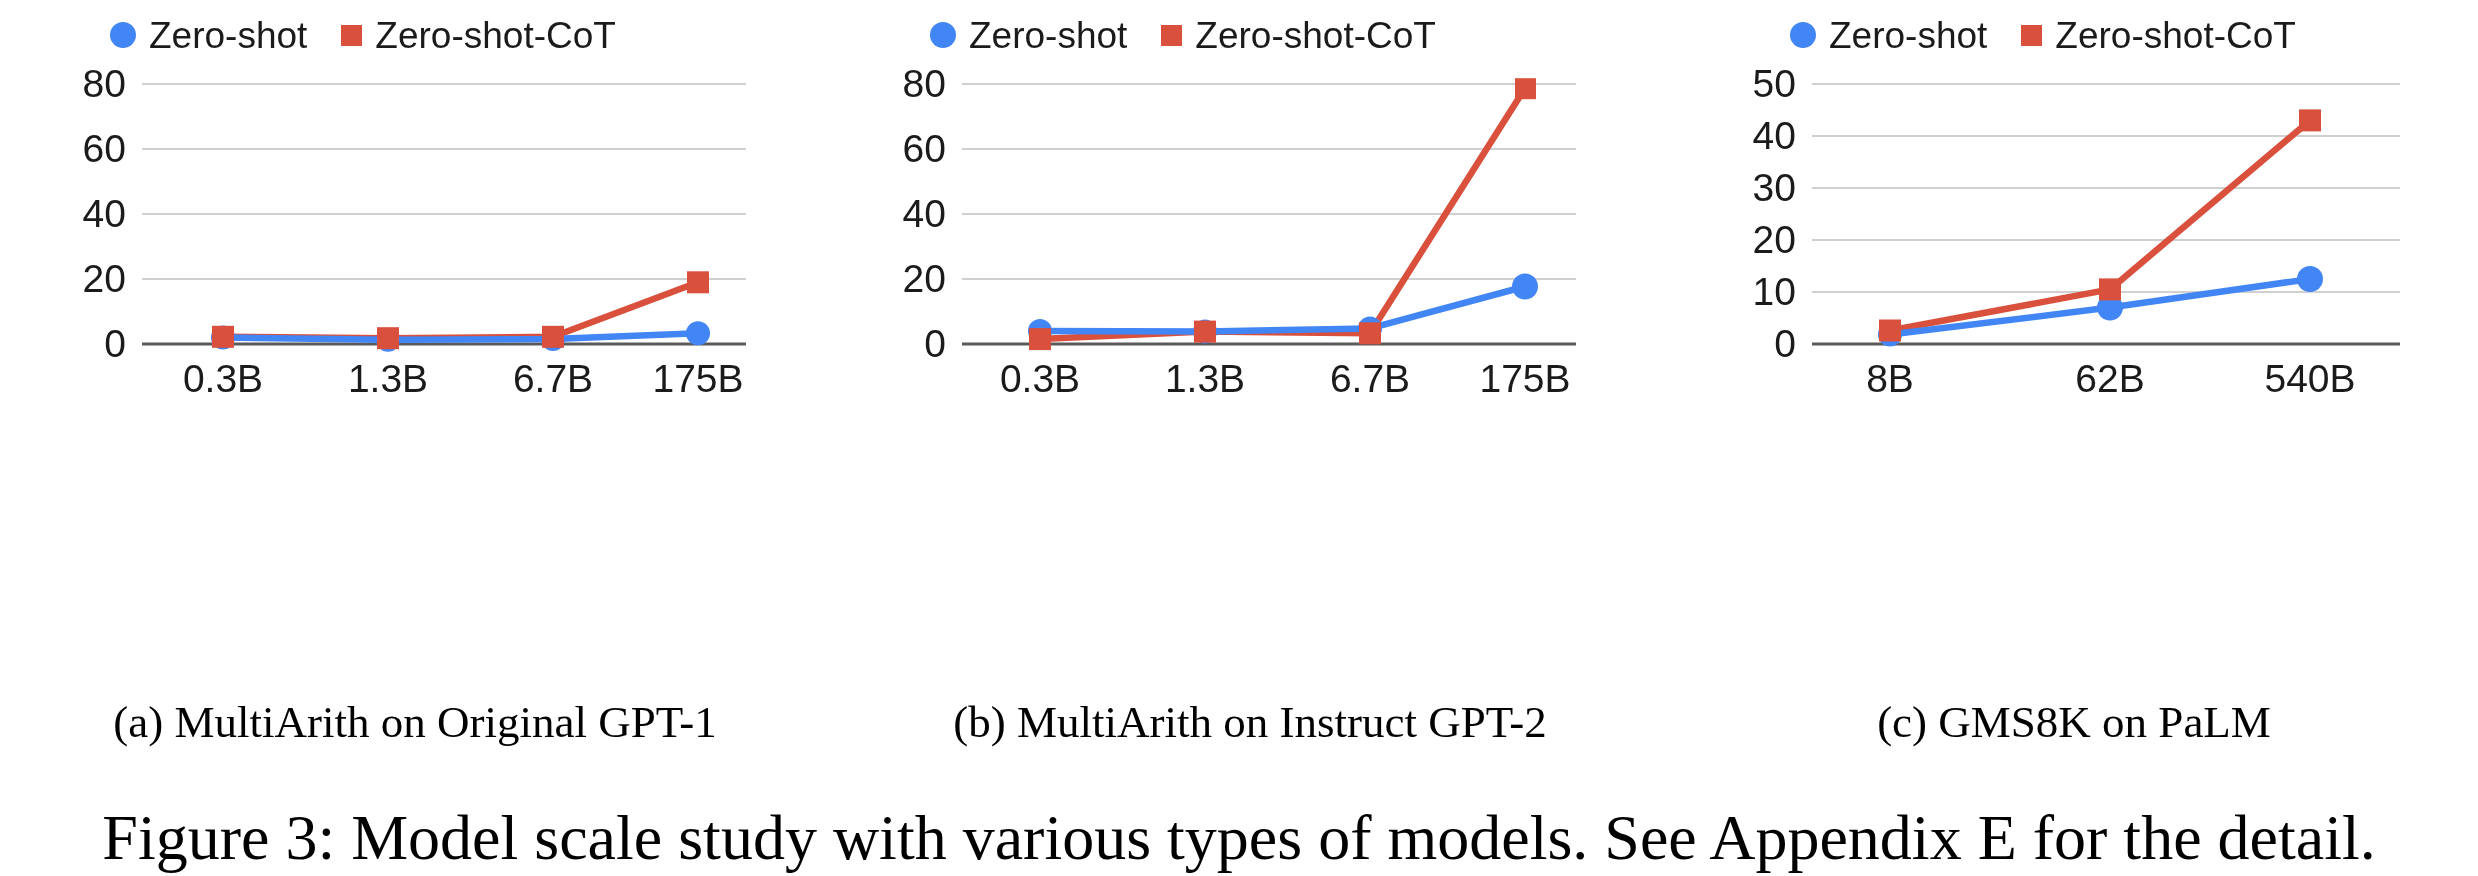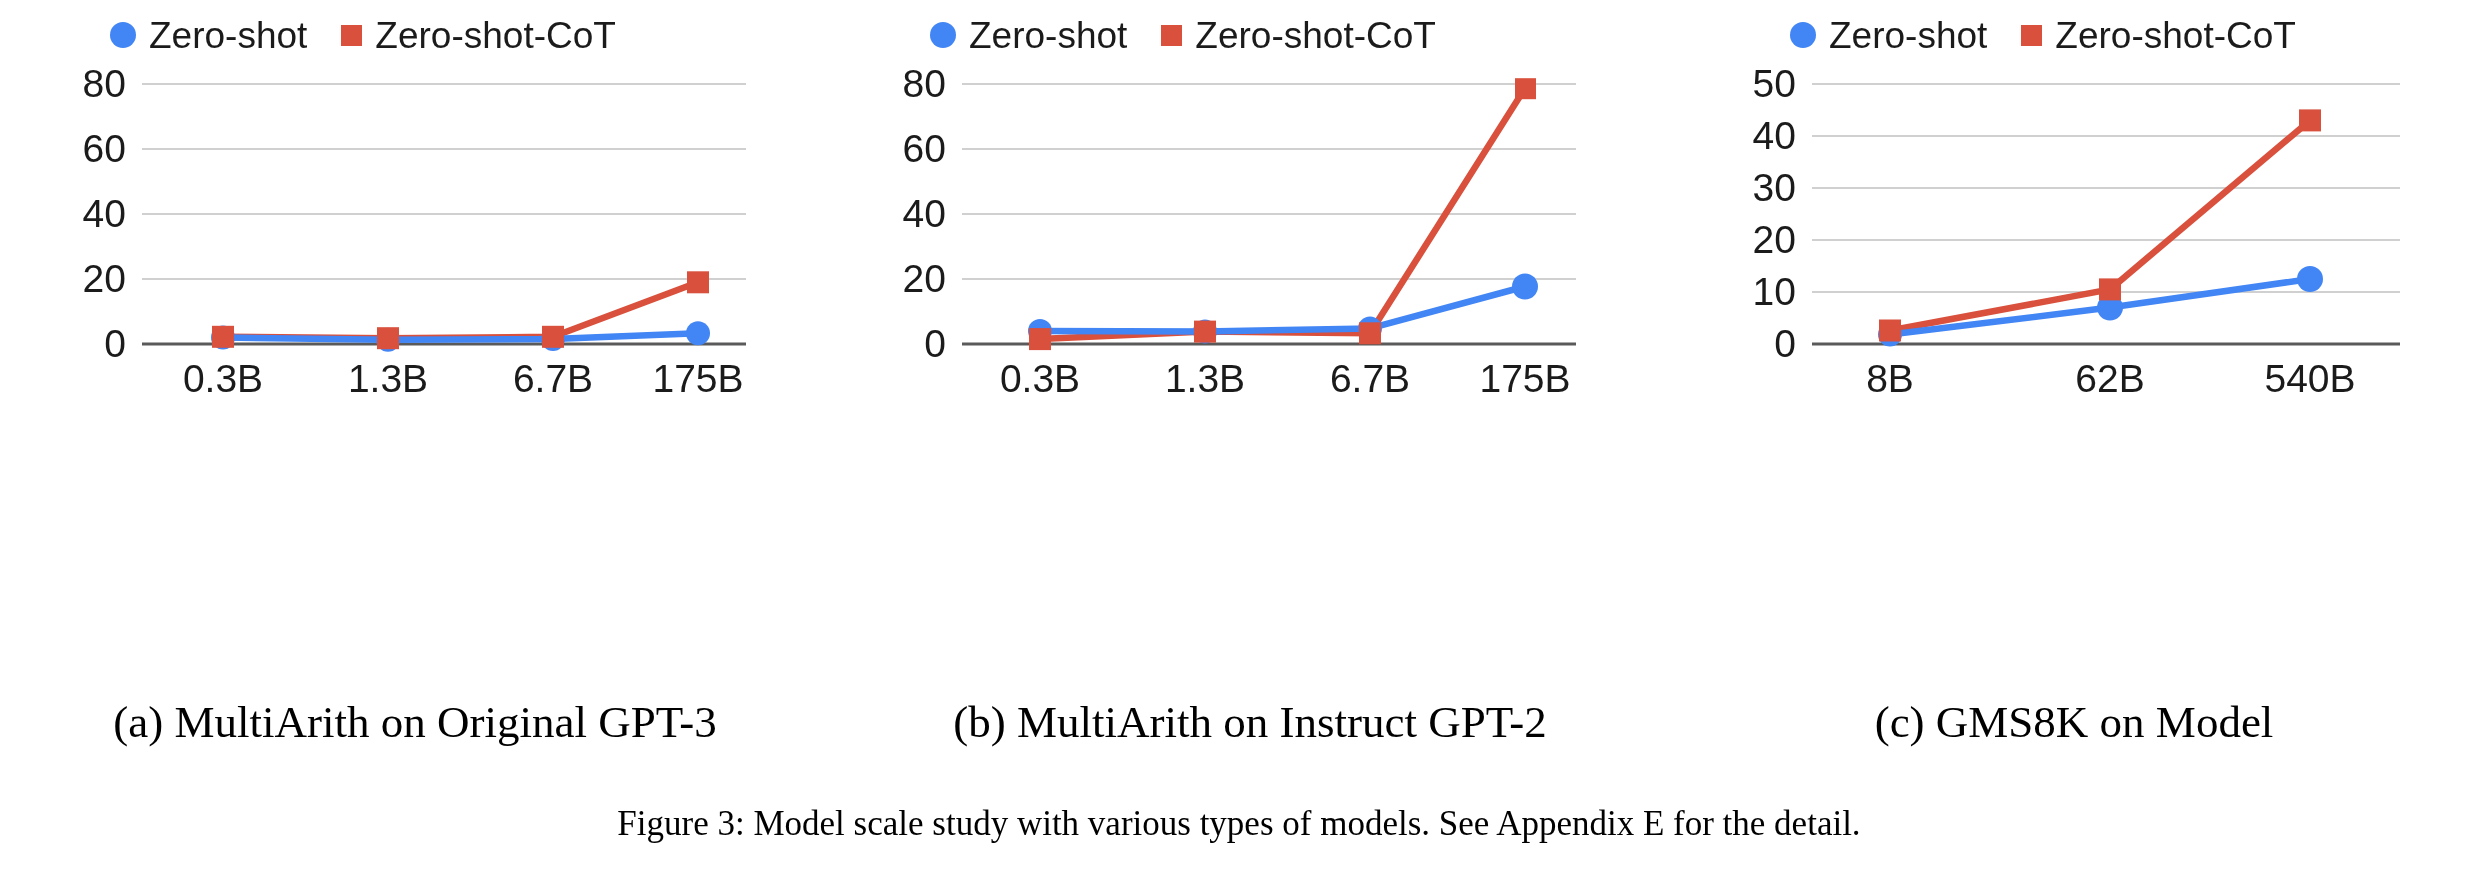--- a/index.html
+++ b/index.html
@@ -122,21 +122,21 @@
   }
   .subcap-a { width: 830px; }
   .subcap-b { width: 840px; }
   .subcap-c { width: 808px; }
 
   
   .figcaption {
     width: 2478px;
     text-align: center;
     font-family: "Liberation Serif", serif;
-    font-size: 35px;
+    font-size: 64px;
     color: #000000;
     line-height: 1;
     padding-top: 26px;
     white-space: nowrap;
   }
 </style>
 </head>
 <body>
 
 <div class="figure-root">
@@ -280,20 +280,20 @@
           <text class="xtick-label" x="180" y="322" text-anchor="middle">8B</text>
           <text class="xtick-label" x="400" y="322" text-anchor="middle">62B</text>
           <text class="xtick-label" x="600" y="322" text-anchor="middle">540B</text>
         </svg>
       </div>
     </div>
 
   </div>
 
   <div class="subcaptions">
-    <div class="subcap subcap-a">(a) MultiArith on Original GPT-3</div>
+    <div class="subcap subcap-a">(a) MultiArith on Original GPT-1</div>
     <div class="subcap subcap-b">(b) MultiArith on Instruct GPT-2</div>
-    <div class="subcap subcap-c">(c) GMS8K on Model</div>
+    <div class="subcap subcap-c">(c) GMS8K on PaLM</div>
   </div>
 
   <div class="figcaption">Figure 3: Model scale study with various types of models. See Appendix E for the detail.</div>
 
 </div>
 
 </body></html>

